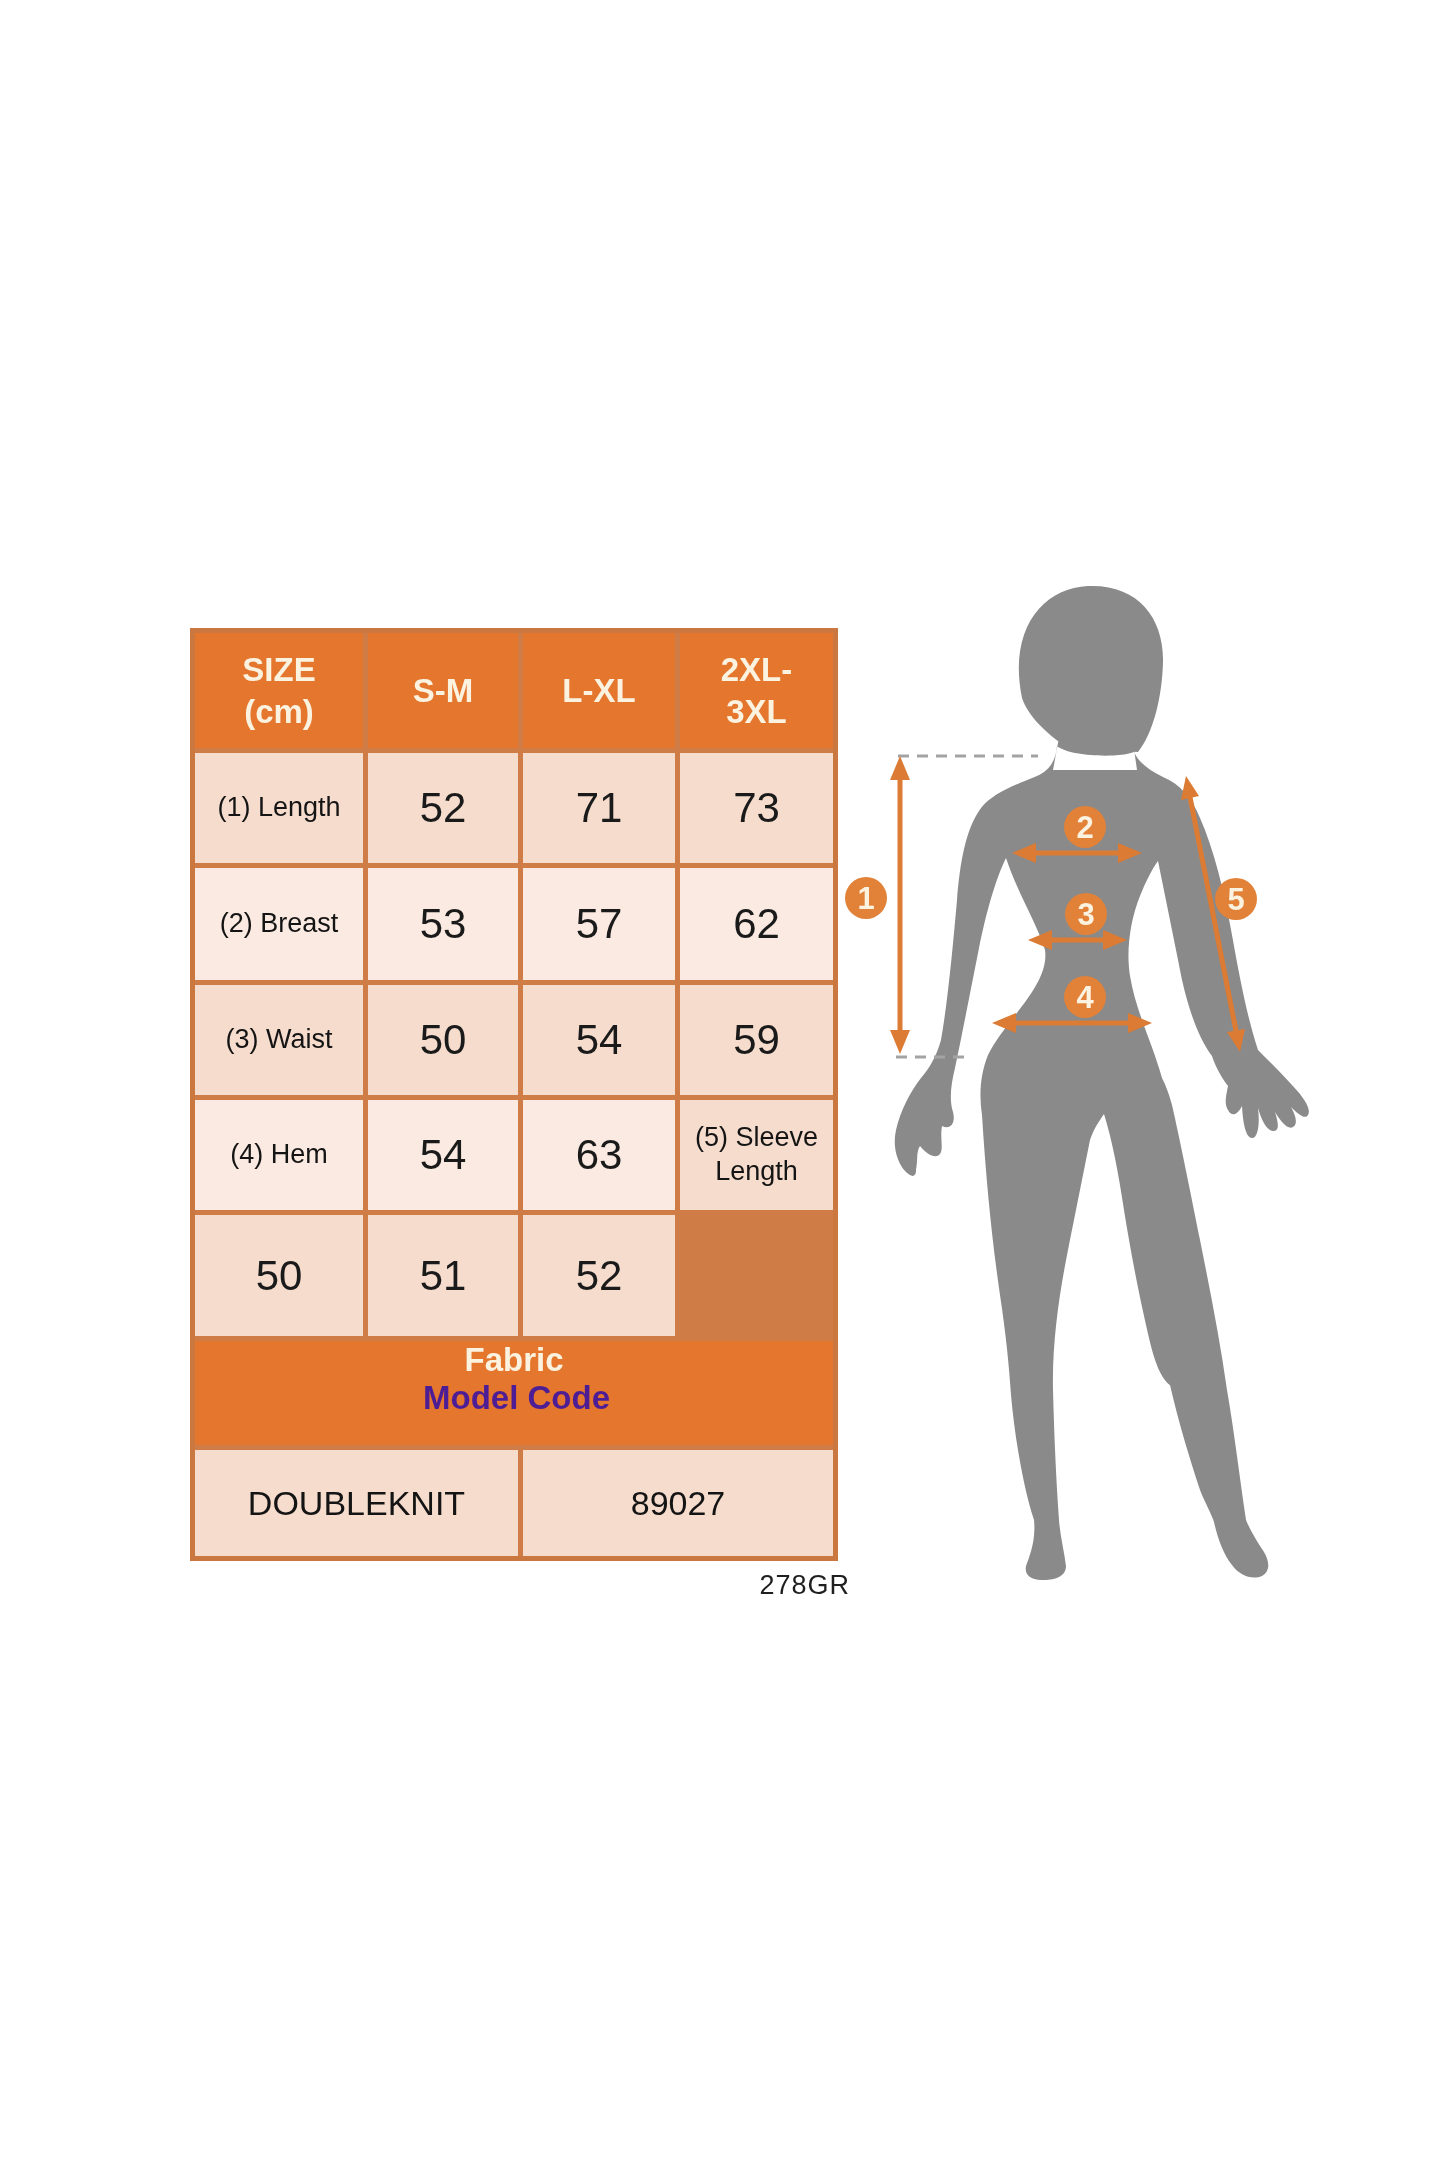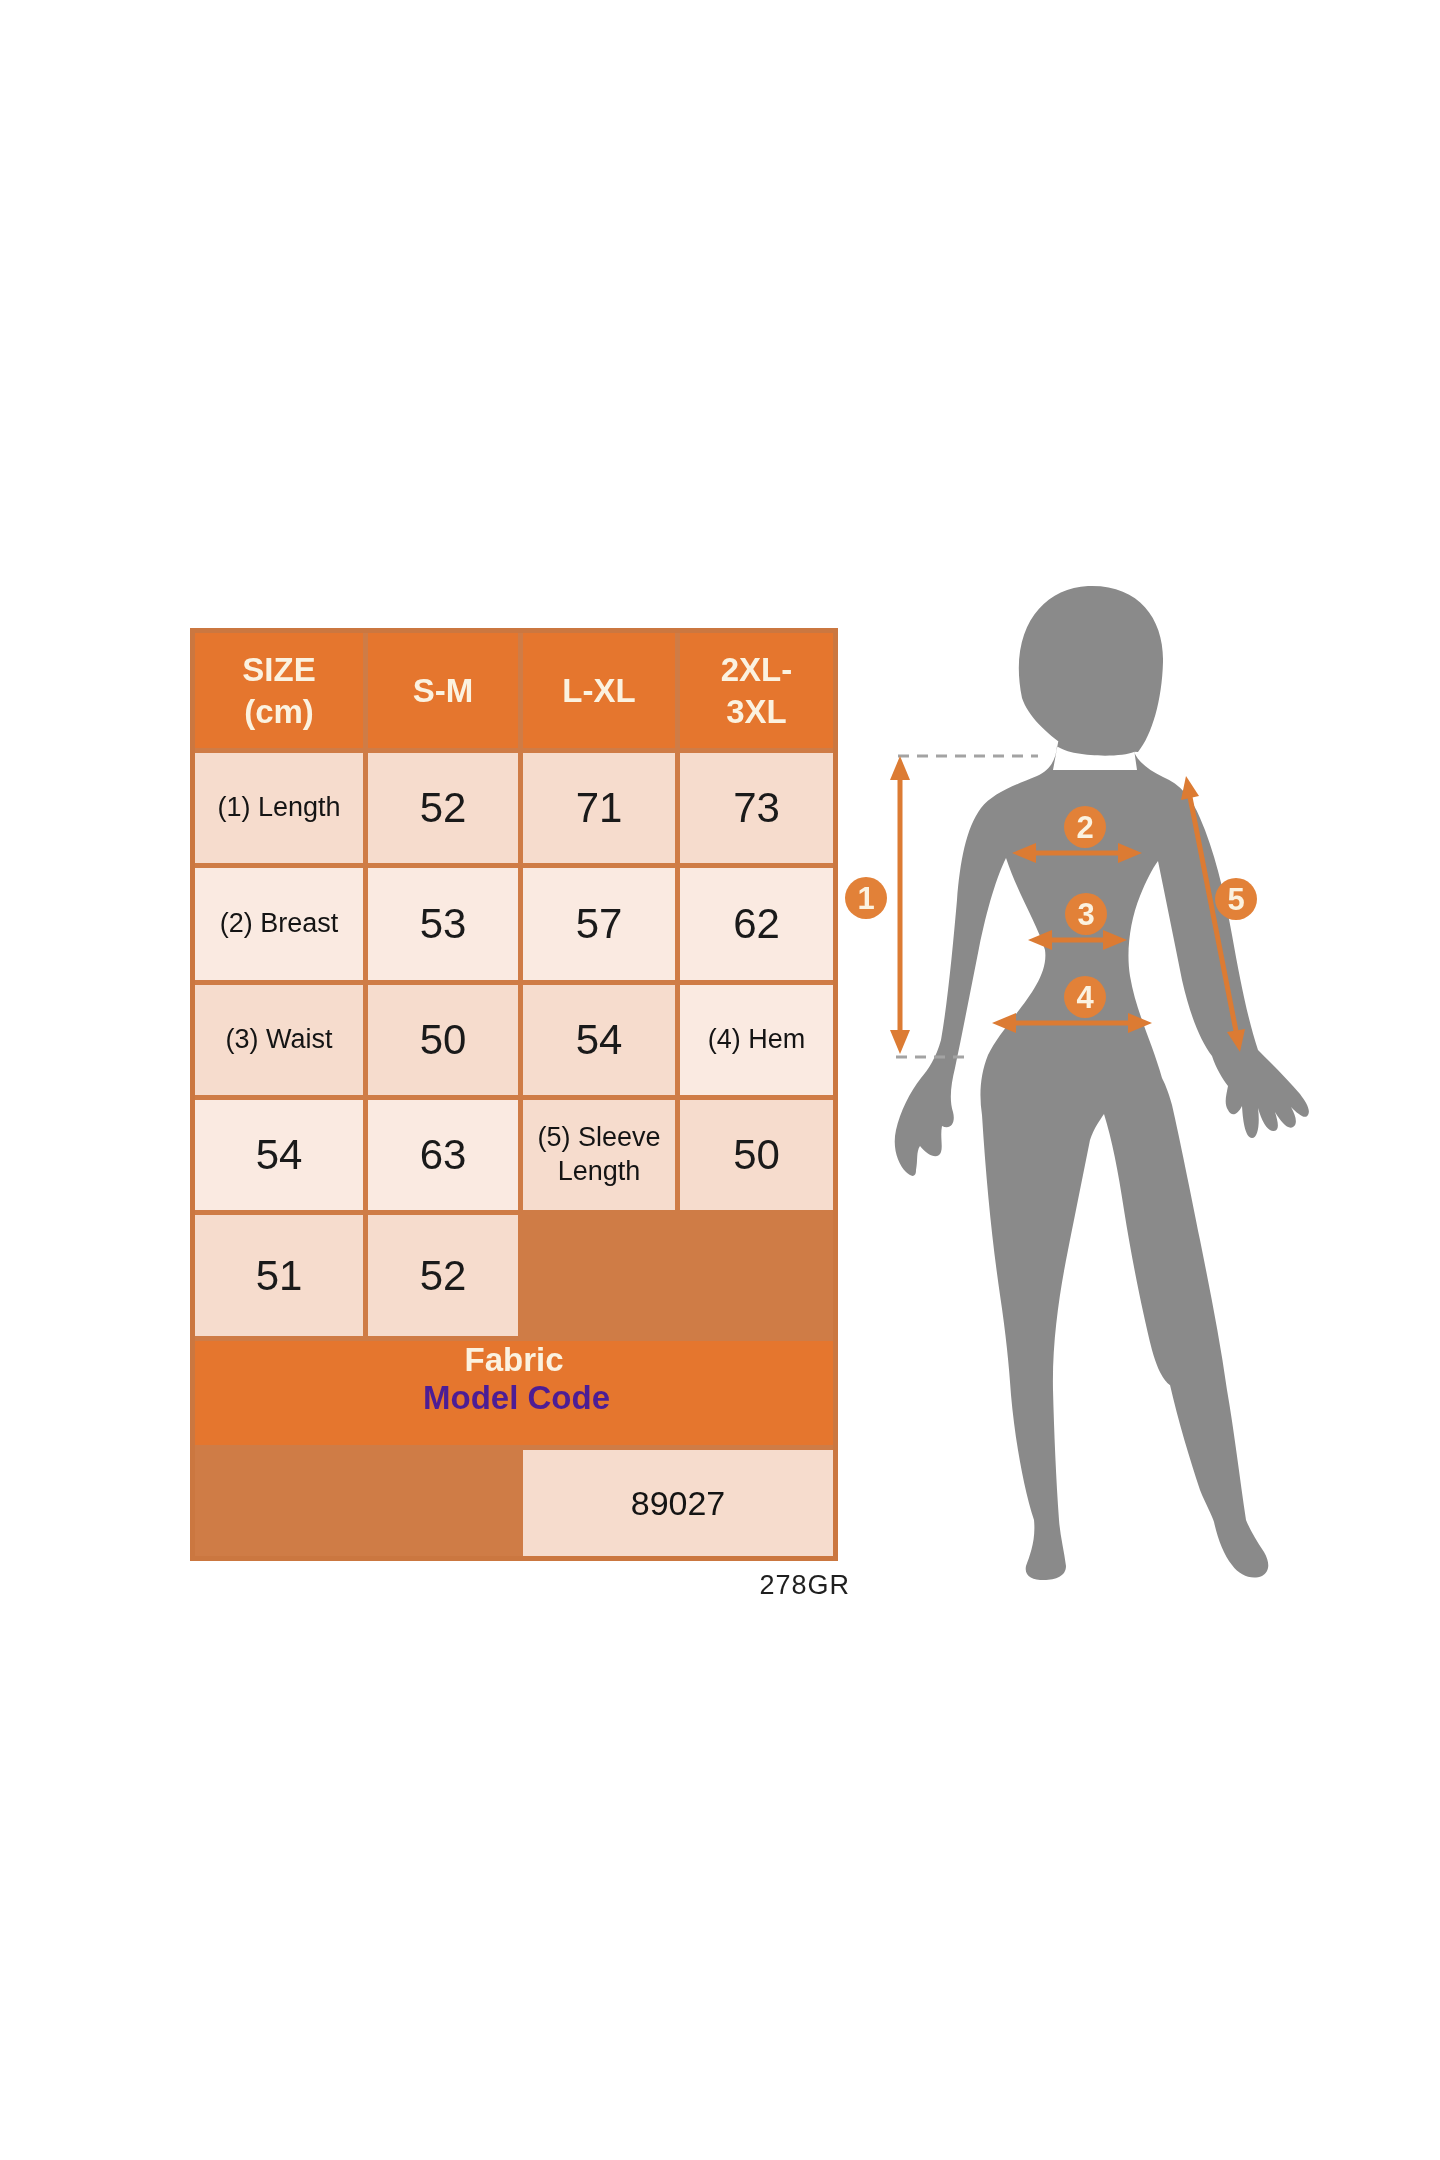--- a/index.html
+++ b/index.html
@@ -85,35 +85,37 @@
     <div class="cell vcell shade-a">73</div>
 
     <div class="cell lcell shade-b">(2) Breast</div>
     <div class="cell vcell shade-b">53</div>
     <div class="cell vcell shade-b">57</div>
     <div class="cell vcell shade-b">62</div>
 
     <div class="cell lcell shade-a">(3) Waist</div>
     <div class="cell vcell shade-a">50</div>
     <div class="cell vcell shade-a">54</div>
+    <div class="cell vcell shade-a">59</div>
 
     <div class="cell lcell shade-b">(4) Hem</div>
     <div class="cell vcell shade-b">54</div>
     <div class="cell vcell shade-b">63</div>
 
     <div class="cell lcell shade-a">(5) Sleeve Length</div>
     <div class="cell vcell shade-a">50</div>
     <div class="cell vcell shade-a">51</div>
     <div class="cell vcell shade-a">52</div>
 
     <div class="fabric-header">
       <span class="half-a">Fabric</span>
       <span class="half-b">Model Code</span>
     </div>
 
+    <div class="cell fabric-value shade-a">DOUBLEKNIT</div>
     <div class="cell model-value shade-a">89027</div>
   </div>
 
   <div class="weight-note">278GR</div>
 
   <svg class="diagram" viewBox="840 565 505 1020" width="505" height="1020" xmlns="http://www.w3.org/2000/svg">
 
     <path fill="#8A8A8A" d="
       M 1022 698
       C 1008 630 1042 588 1088 586

